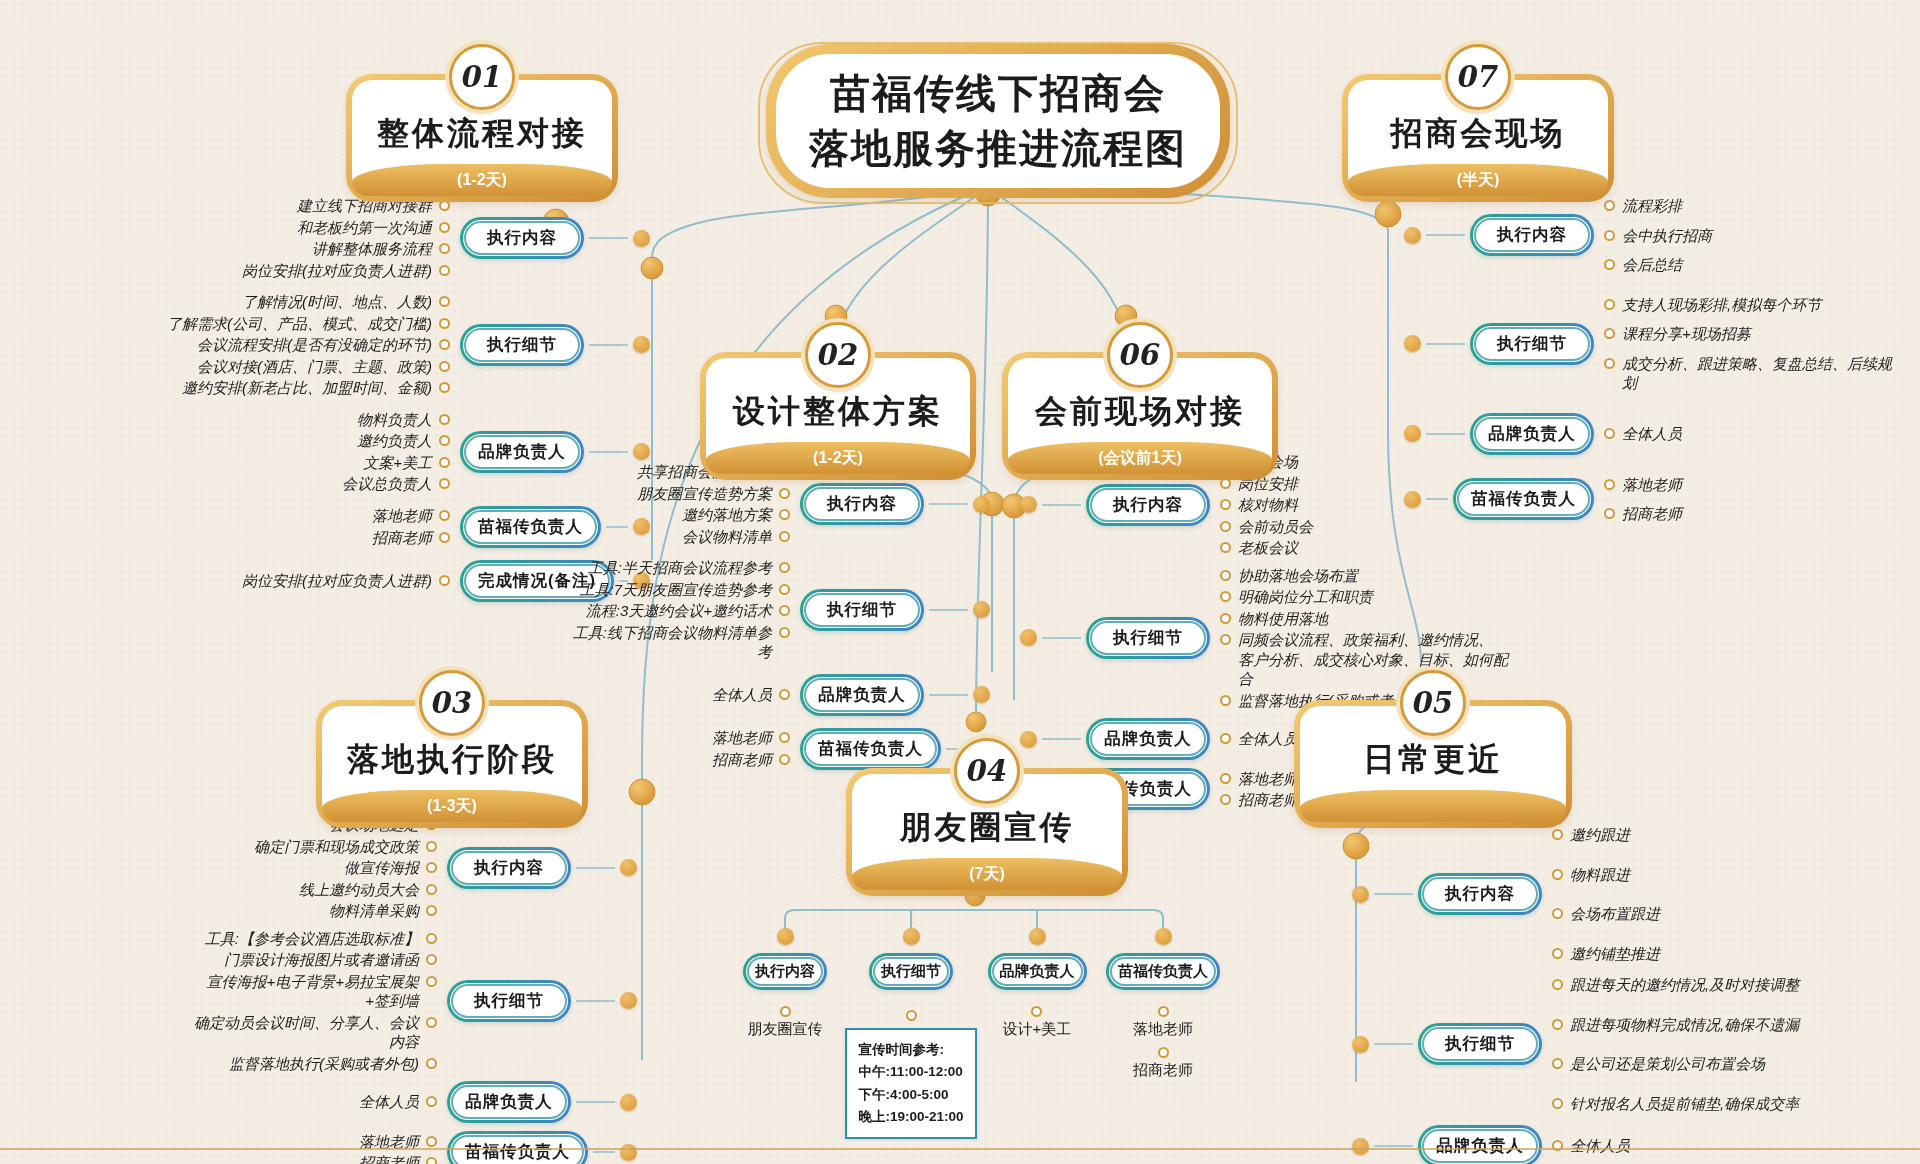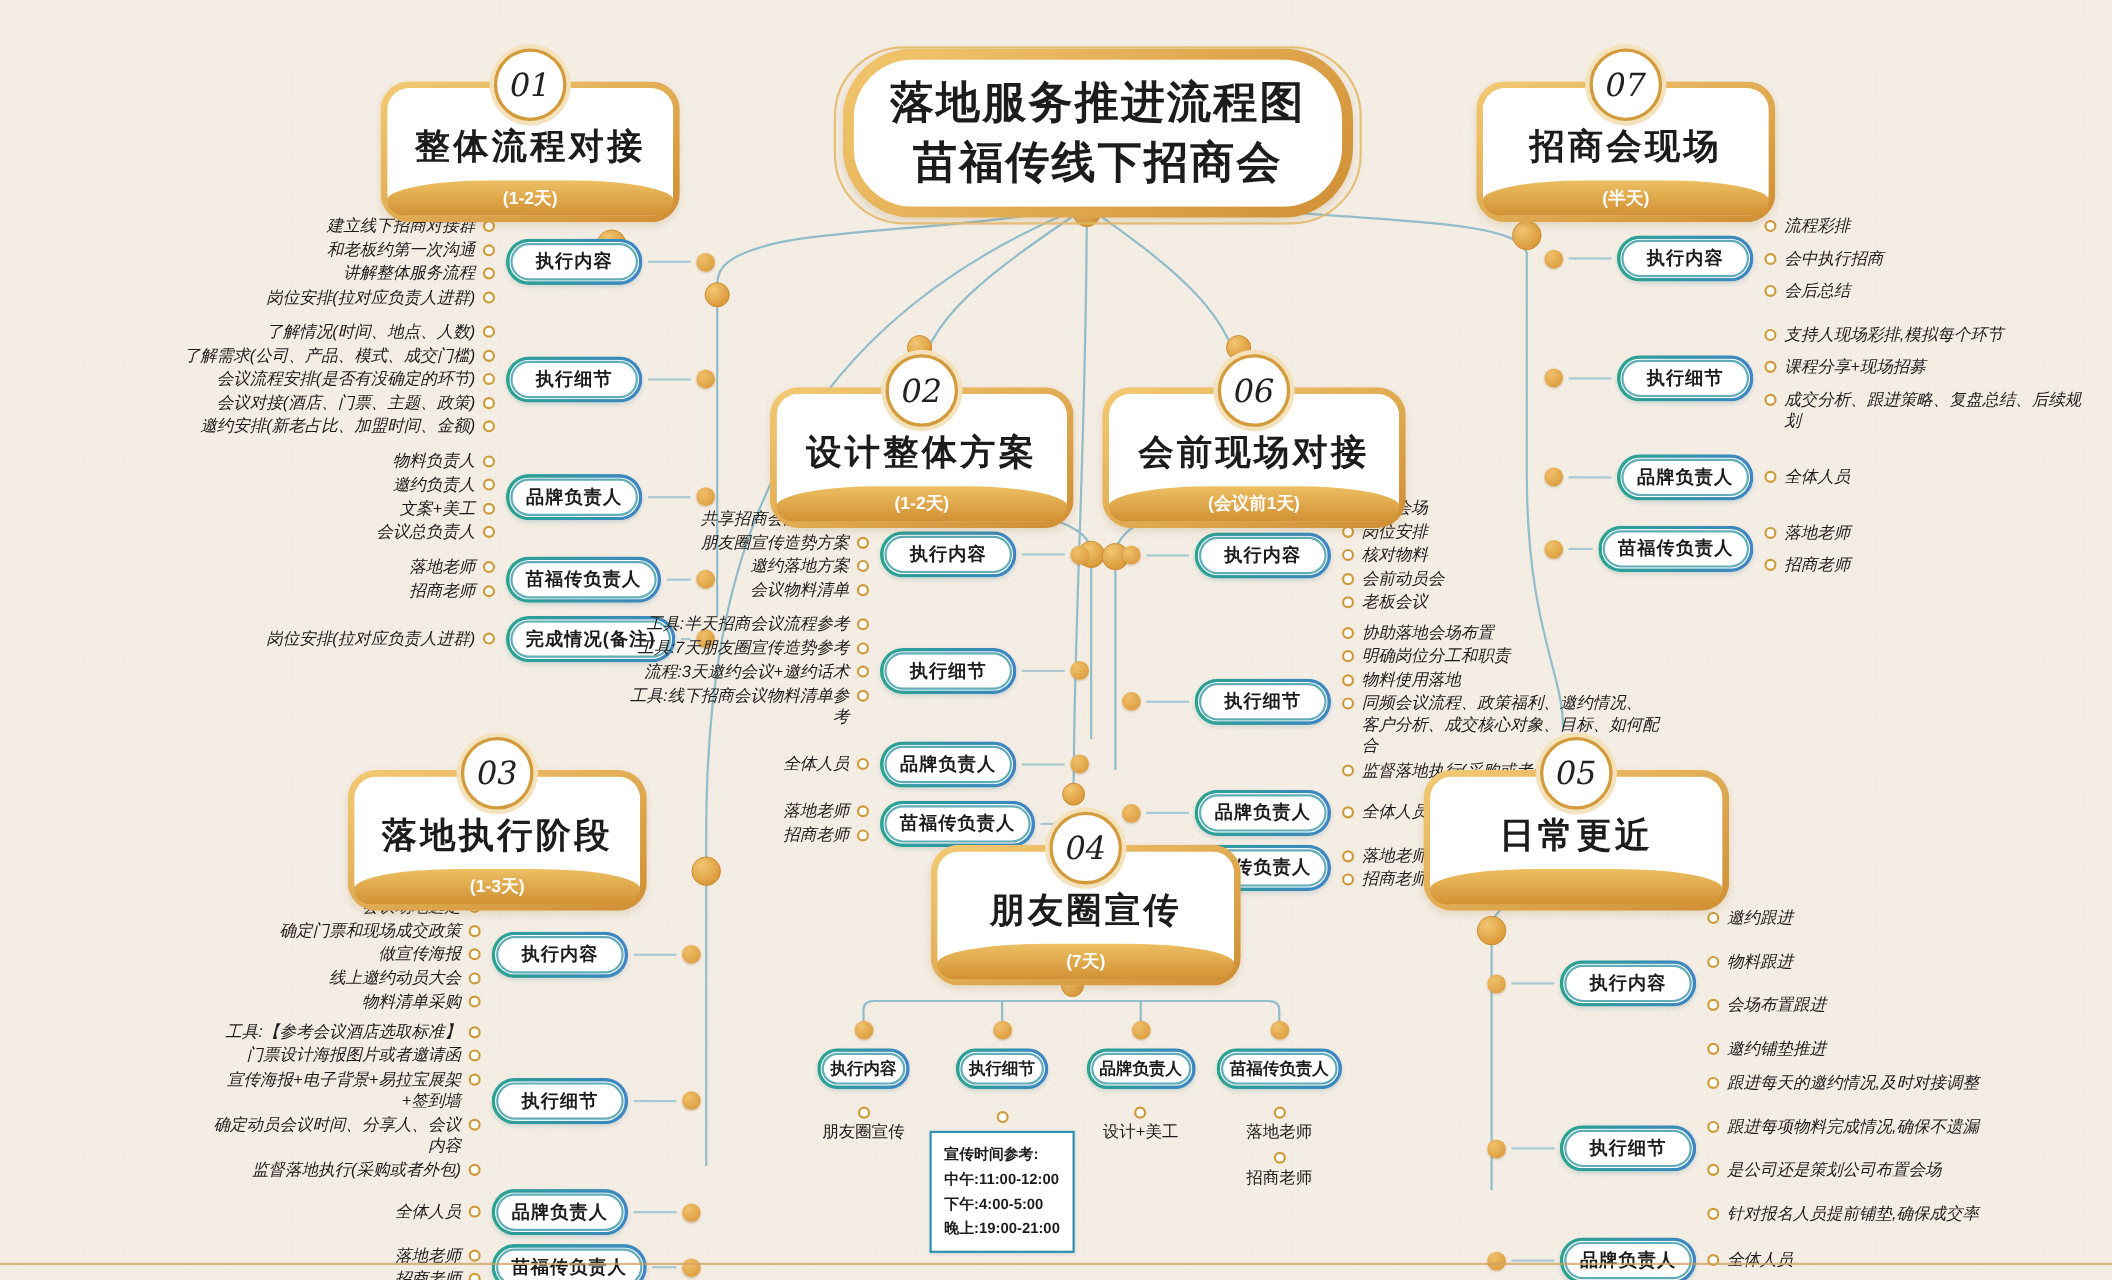--- a/index.html
+++ b/index.html
@@ -41,21 +41,21 @@
     position:absolute;left:0;right:0;bottom:0;height:32px;
     background:linear-gradient(180deg,#edbf63,#d19134);color:#fff;
     font-weight:bold;font-size:16px;display:flex;align-items:center;justify-content:center;
     border-radius:46% 46% 20px 20px / 72% 72% 18px 18px;
   }
   .badge{
     position:absolute;top:-36px;left:50%;transform:translateX(-50%);
     width:60px;height:60px;border-radius:50%;background:#fff;
     border:3px solid #d49b3c;box-shadow:0 0 0 4px #f3e2bb,0 3px 5px rgba(0,0,0,.12);
     display:flex;align-items:center;justify-content:center;
-    font-family:"DejaVu Serif","Liberation Serif",serif;font-style:italic;font-size:29px;color:#222;
+    font-family:"DejaVu Serif","Liberation Serif",serif;font-style:italic;font-size:29px;color:#222;font-weight:bold;
   }
   .h1{left:346px;top:74px;width:248px;}
   .h2{left:700px;top:352px;width:252px;}
   .h3{left:316px;top:700px;width:248px;}
   .h4{left:846px;top:768px;width:258px;}
   .h5{left:1294px;top:700px;width:254px;}
   .h6{left:1002px;top:352px;width:252px;}
   .h7{left:1342px;top:74px;width:248px;}
 
   
@@ -148,22 +148,22 @@
       <circle cx="1126" cy="316" r="11"></circle>
       <circle cx="1014" cy="506" r="12"></circle>
       <circle cx="1388" cy="214" r="13"></circle>
       <circle cx="1356" cy="846" r="13"></circle>
       <circle cx="976" cy="722" r="10"></circle>
       <circle cx="975" cy="896" r="10"></circle>
     </g>
   </svg>
 
   <div class="title-box">
+    <span>苗福传线下招商会</span>
     <span>落地服务推进流程图</span>
-    <span>苗福传线下招商会</span>
   </div>
 
   <div class="sec-header h1">
     <div class="badge">
         <span>01</span>
       </div>
     <div class="sec-title">整体流程对接</div>
     <div class="sec-sub">(1-2天)</div>
   </div>
   <div class="sec-header h2">

